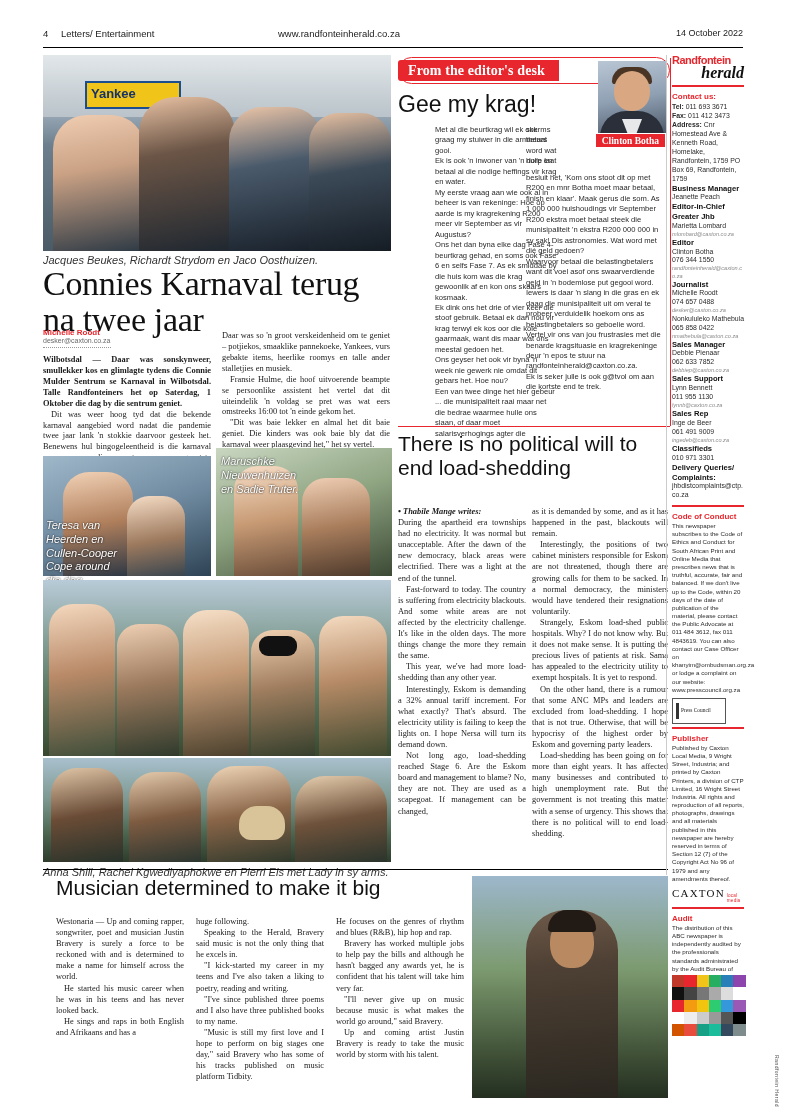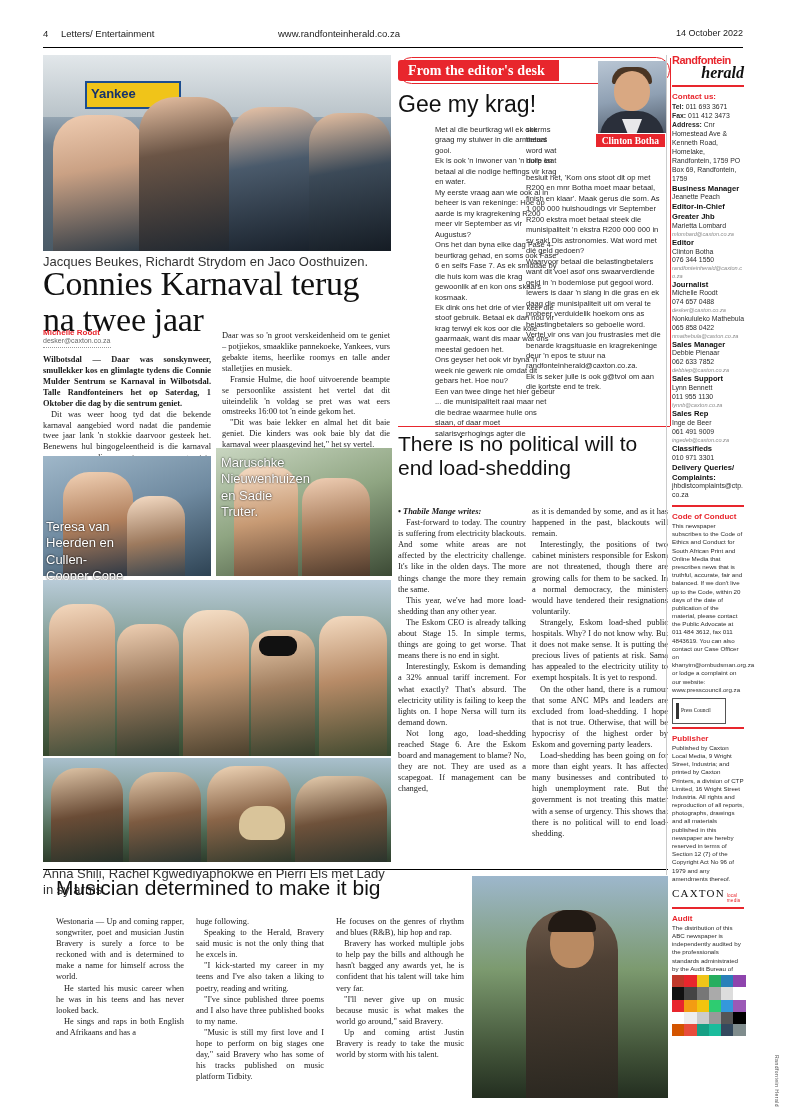--- a/index.html
+++ b/index.html
@@ -25,22 +25,23 @@
   .topbar .url { position:absolute; left:278px; top:2px; font-size:9.5px; }
   .topbar .date { position:absolute; right:43px; top:2px; font-size:9px; }
   .rule-top { position:absolute; left:43px; top:47px; width:700px; height:1px; background:#000; }
 
   
   .photo { position:absolute; background:#8a9bb0; overflow:hidden; }
   .photo .ph-grad { position:absolute; inset:0; }
 
   .caption {
     font-family:"Liberation Sans", sans-serif;
-    font-size:13px; color:#333; line-height:1.25;
-    position:absolute;
+    font-size:11px; color:#333; line-height:1.25;
+    position:absolute;
+    font-style:italic;
   }
 
   
   .headline-main {
     position:absolute;
     font-family:"Liberation Serif", serif;
     font-size:34px; line-height:1.06; font-weight:400; color:#111;
     letter-spacing:-0.3px;
   }
   .byline-name {
@@ -310,23 +311,23 @@
     <div class="ed-col" style="left:128px; top:118px; width:136px; white-space:pre-line;">besluit het, 'Kom ons stoot dit op met R200 en mnr Botha moet maar betaal, finish en klaar'. Maak gerus die som. As 1 000 000 huishoudings vir September R200 ekstra moet betaal steek die munisipaliteit 'n ekstra R200 000 000 in sy sak! Dis astronomies. Wat word met dié geld gedoen?
 Waarvoor betaal die belastingbetalers want dit voel asof ons swaarverdiende geld in 'n bodemlose put gegooi word. Iewers is daar 'n slang in die gras en ek daag die munisipaliteit uit om veral te probeer verduidelik hoekom ons as belastingbetalers so geboelie word. Vertel vir ons van jou frustrasies met die benarde kragsituasie en kragrekeninge deur 'n epos te stuur na randfonteinherald@caxton.co.za.
 Ek is seker julle is ook g@tvol om aan die kortste end te trek.</div>
   </div>
   <div class="vline-ed"></div>
   <div class="ed-rule-red" style="left:398px; top:426px; width:272px; height:1.4px;"></div>
 
   <div class="ls-headline">There is no political will to end load-shedding</div>
   <div class="ls-col" style="left:398px; top:506px; width:128px;">
     <p class="first" style="font-style:italic;font-weight:bold;">• Thabile Mange writes:</p>
+    <p class="first">During the apartheid era townships had no electricity. It was normal but unacceptable. After the dawn of the new democracy, black areas were electrified. There was a light at the end of the tunnel.</p>
     <p>Fast-forward to today. The country is suffering from electricity blackouts. And some white areas are not affected by the electricity challenge. It's like in the olden days. The more things change the more they remain the same.</p>
     <p>This year, we've had more load-shedding than any other year.</p>
-    <p>The Eskom CEO is already talking about Stage 15. In simple terms, things are going to get worse. That means there is no end in sight.</p>
     <p>Interestingly, Eskom is demanding a 32% annual tariff increment. For what exactly? That's absurd. The electricity utility is failing to keep the lights on. I hope Nersa will turn its demand down.</p>
     <p>Not long ago, load-shedding reached Stage 6. Are the Eskom board and management to blame? No, they are not. They are used as a scapegoat. If management can be changed,</p>
   </div>
   <div class="ls-col" style="left:532px; top:506px; width:136px;">
     <p class="first">as it is demanded by some, and as it has happened in the past, blackouts will remain.</p>
     <p>Interestingly, the positions of two cabinet ministers responsible for Eskom are not threatened, though there are growing calls for them to be sacked. In a normal democracy, the ministers would have tendered their resignations voluntarily.</p>
     <p>Strangely, Eskom load-shed public hospitals. Why? I do not know why. But it does not make sense. It is putting the precious lives of patients at risk. Sama has appealed to the electricity utility to exempt hospitals. It is yet to respond.</p>
     <p>On the other hand, there is a rumour that some ANC MPs and leaders are excluded from load-shedding. I hope that is not true. Otherwise, that will be hypocrisy of the highest order by Eskom and governing party leaders.</p>
     <p>Load-shedding has been going on for more than eight years. It has affected many businesses and contributed to high unemployment rate. But the government is not treating this matter with a sense of urgency. This shows that there is no political will to end load-shedding.</p>
   </div>

